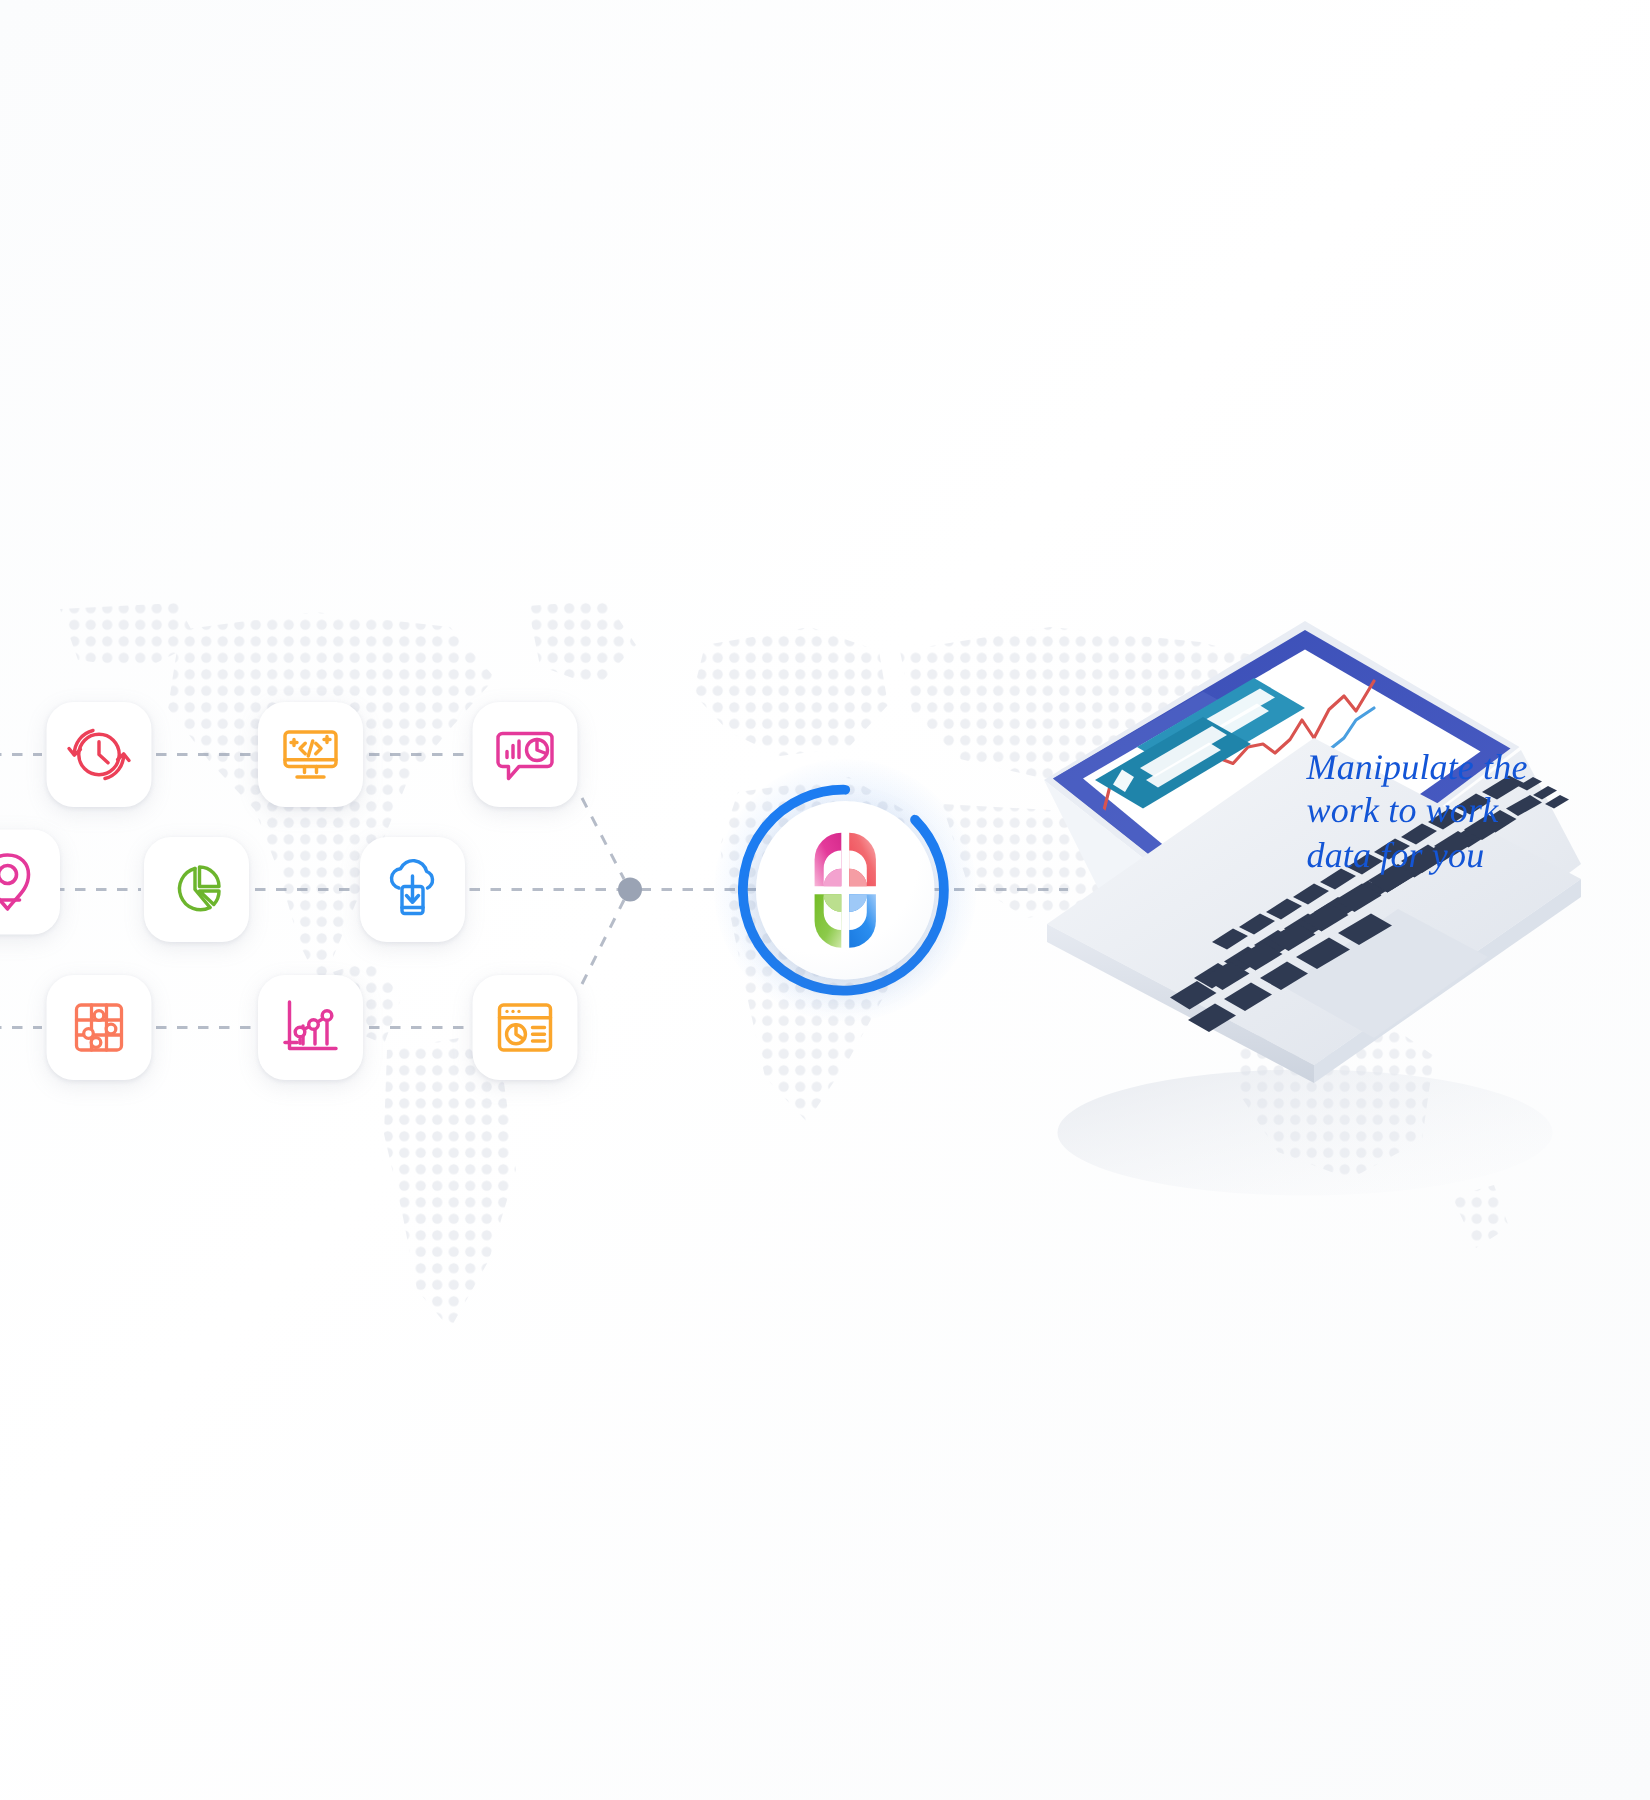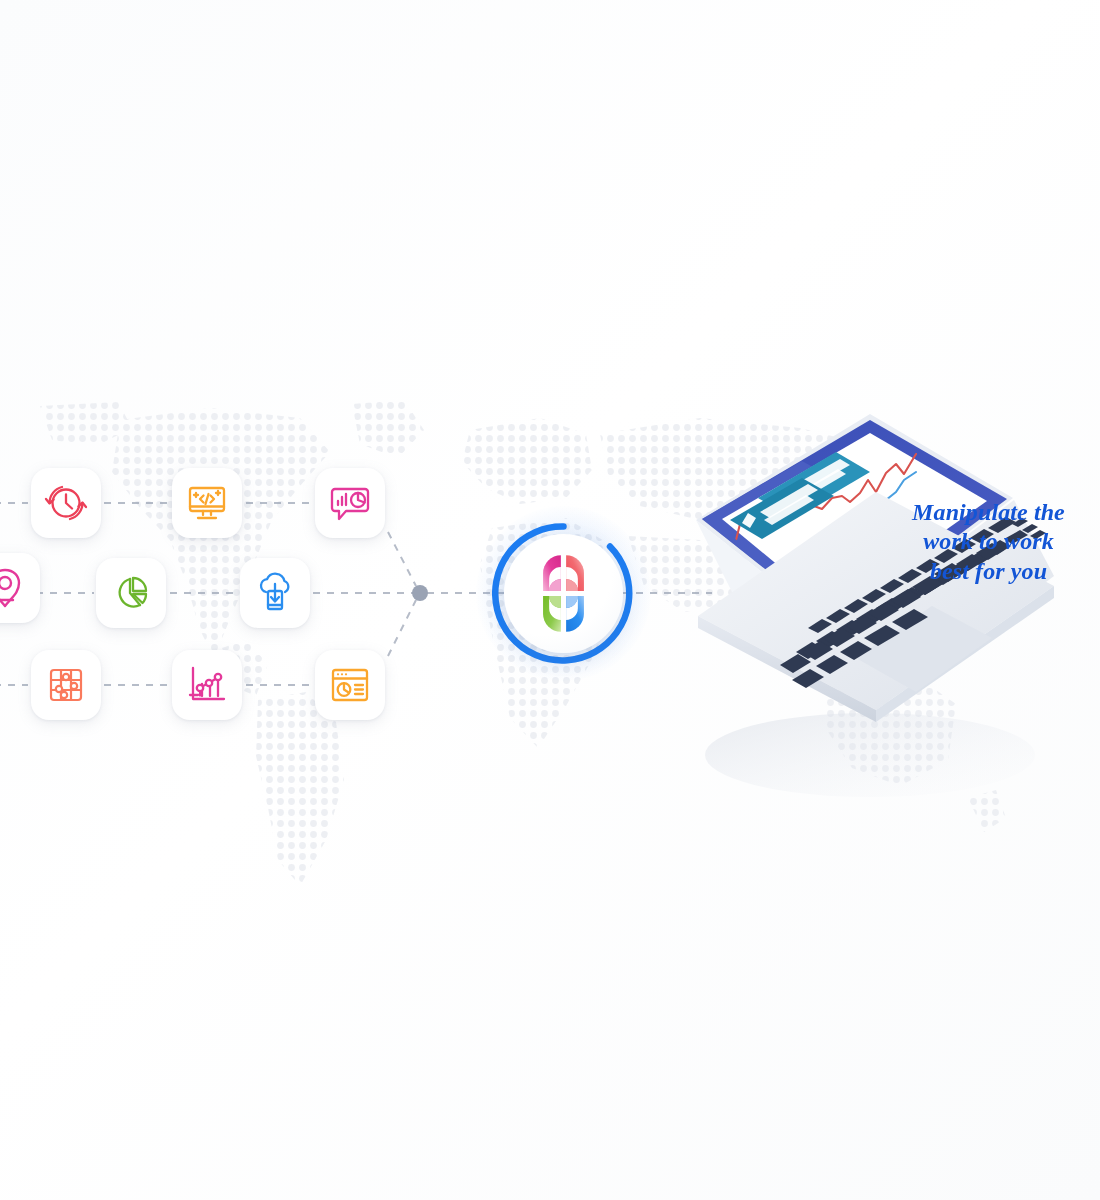--- a/index.html
+++ b/index.html
@@ -36,24 +36,23 @@
   #logo-disc{position:absolute;left:12px;top:12px;width:119px;height:119px;border-radius:50%;
      background:radial-gradient(circle at 36% 30%, #ffffff 0%, #ffffff 58%, #f3f6fa 100%);
      box-shadow:0 6px 18px rgba(90,110,150,.18);}
   #logo-mark{position:absolute;left:28px;top:28px;width:87px;height:87px;}
 
   
   #laptop{position:absolute;left:680px;top:380px;width:380px;height:420px;}
 
   
   #headline{
-    position:absolute;left:901px;top:498px;width:175px;
-    text-align:center;
+    position:absolute;left:871px;top:498px;width:175px;
     font-family:"Liberation Serif", serif;
-    font-style:italic;font-weight:700;font-size:24px;line-height:1.22;
+    font-style:italic;font-weight:400;font-size:24px;line-height:1.22;
     color:#1355d6;
     letter-spacing:.1px;
   }
   #headline span{display:block;}
 </style>
 </head>
 <body>
 
 <div id="stage">
 
@@ -435,16 +434,16 @@
         <polygon points="342,150 352,144 358,147 348,153"></polygon>
         <polygon points="332,144 342,138 348,141 338,147"></polygon>
         <polygon points="350,156 360,150 366,153 356,159"></polygon>
       </g>
     </g>
   </svg>
 
   <div id="headline">
     <span>Manipulate the</span>
     <span>work to work</span>
-    <span>best for you</span>
+    <span>data for you</span>
   </div>
 
 </div>
 
 </body></html>

